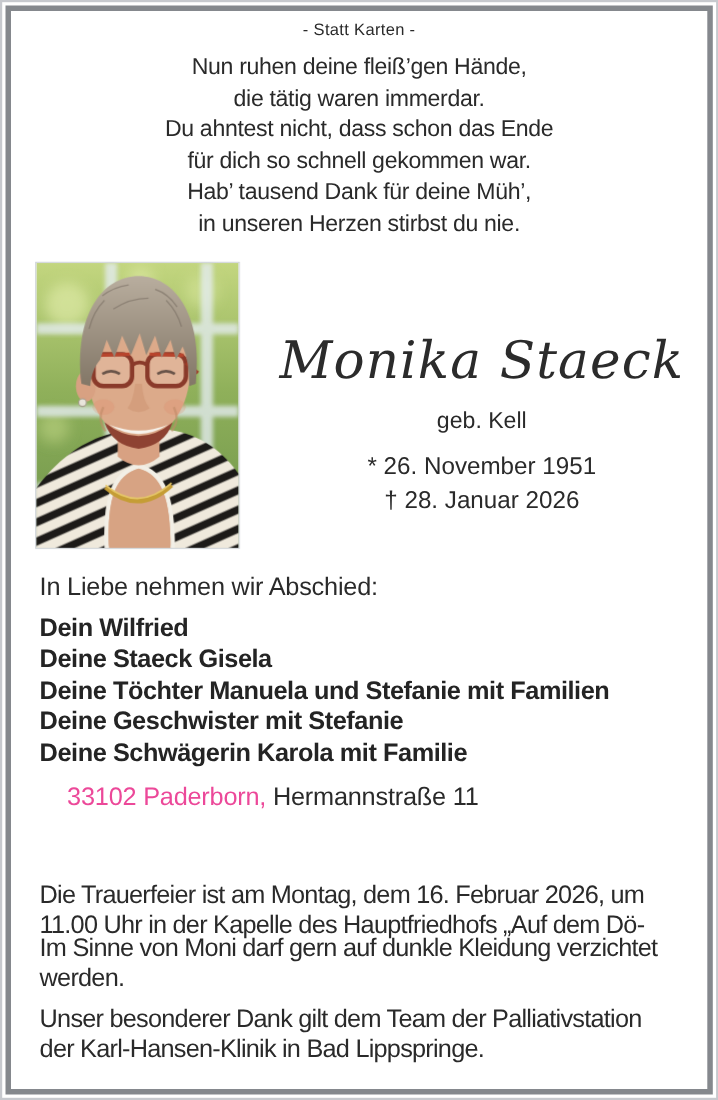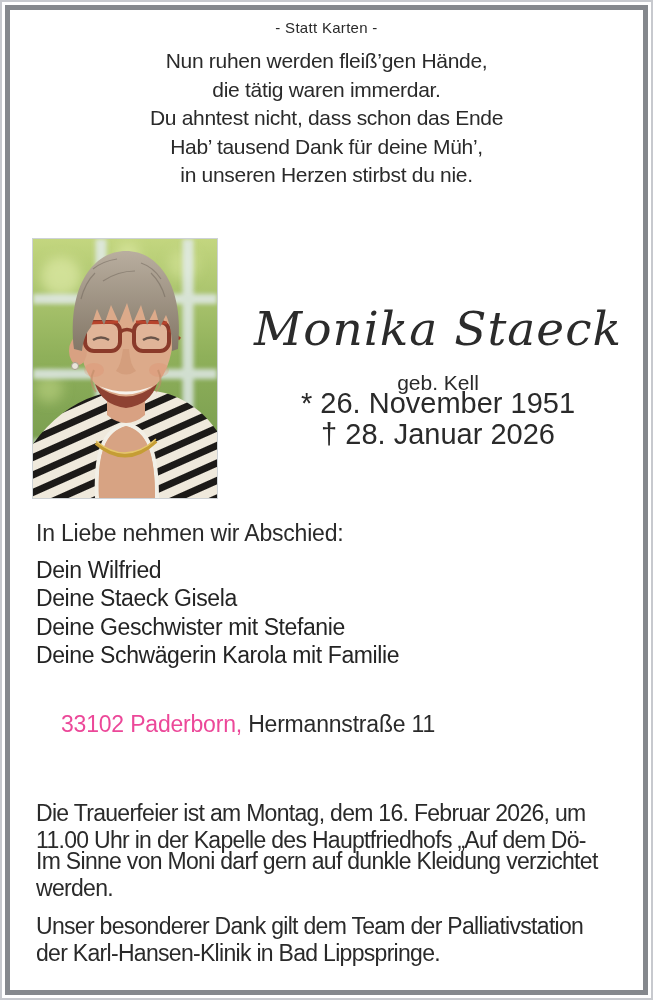--- a/index.html
+++ b/index.html
@@ -47,30 +47,30 @@
     font-size: 47px; line-height: 58px;
     letter-spacing: 1px;
     color: #2b2b2b;
     margin-top: 12px;
   }
   .maiden {
     position: absolute; left: 240px; top: 371px; width: 396px;
     text-align: center; font-size: 21px;
   }
   .dates {
-    position: absolute; left: 240px; top: 388px; width: 396px;
-    text-align: center; font-size: 29px; line-height: 31px;
+    position: absolute; left: 240px; top: 408px; width: 396px;
+    text-align: center; font-size: 22px; line-height: 31px;
   }
   .intro {
     position: absolute; left: 36px; top: 520px; width: 580px;
     font-size: 23px; letter-spacing: -0.2px;
   }
   .mourners {
     position: absolute; left: 36px; top: 556px; width: 580px;
-    font-size: 23px; font-weight: normal; line-height: 28.4px;
+    font-size: 23px; font-weight: bold; line-height: 28.4px;
     letter-spacing: -0.4px; color: #242424;
   }
   .address {
     position: absolute; left: 36px; top: 711px; width: 580px;
     font-size: 23px; letter-spacing: -0.2px; white-space: nowrap;
   }
   .address .city { font-weight: normal; color: #ec4899; margin-left: 25px; }
   .para {
     position: absolute; left: 36px; width: 580px;
     font-size: 23px; line-height: 27px; letter-spacing: -0.7px;
@@ -83,23 +83,24 @@
 <body>
 
 <div class="page">
 
   <div class="frame-outer"></div>
   <div class="frame-inner"></div>
 
   <div class="pre-header">- Statt Karten -</div>
 
   <div class="poem">
-    <span class="line">Nun ruhen werden fleiß’gen Hände,</span>
+    <span class="line">Nun ruhen deine fleiß’gen Hände,</span>
     <span class="line">die tätig waren immerdar.</span>
     <span class="line">Du ahntest nicht, dass schon das Ende</span>
+    <span class="line">für dich so schnell gekommen war.</span>
     <span class="line">Hab’ tausend Dank für deine Müh’,</span>
     <span class="line">in unseren Herzen stirbst du nie.</span>
   </div>
 
   <svg class="portrait" viewBox="0 0 184 259" xmlns="http://www.w3.org/2000/svg" role="img">
     <defs>
       <linearGradient id="bgGrad" x1="0" y1="0" x2="0" y2="1">
         <stop offset="0" stop-color="#c3d67f"></stop>
         <stop offset="0.45" stop-color="#8fb05a"></stop>
         <stop offset="1" stop-color="#6d934a"></stop>
@@ -193,20 +194,21 @@
   <div class="dates">
     <span class="line">* 26. November 1951</span>
     <span class="line">† 28. Januar 2026</span>
   </div>
 
   <div class="intro">In Liebe nehmen wir Abschied:</div>
 
   <div class="mourners">
     <span class="line">Dein Wilfried</span>
     <span class="line">Deine Staeck Gisela</span>
+    <span class="line">Deine Töchter Manuela und Stefanie mit Familien</span>
     <span class="line">Deine Geschwister mit Stefanie</span>
     <span class="line">Deine Schwägerin Karola mit Familie</span>
   </div>
 
   <div class="address"><span class="city">33102 Paderborn,</span><span> Hermannstraße 11</span></div>
 
   <div class="para para-funeral">
     <span class="line">Die Trauerfeier ist am Montag, dem 16. Februar 2026, um</span>
     <span class="line">11.00 Uhr in der Kapelle des Hauptfriedhofs „Auf dem Dö-</span>
   </div>

